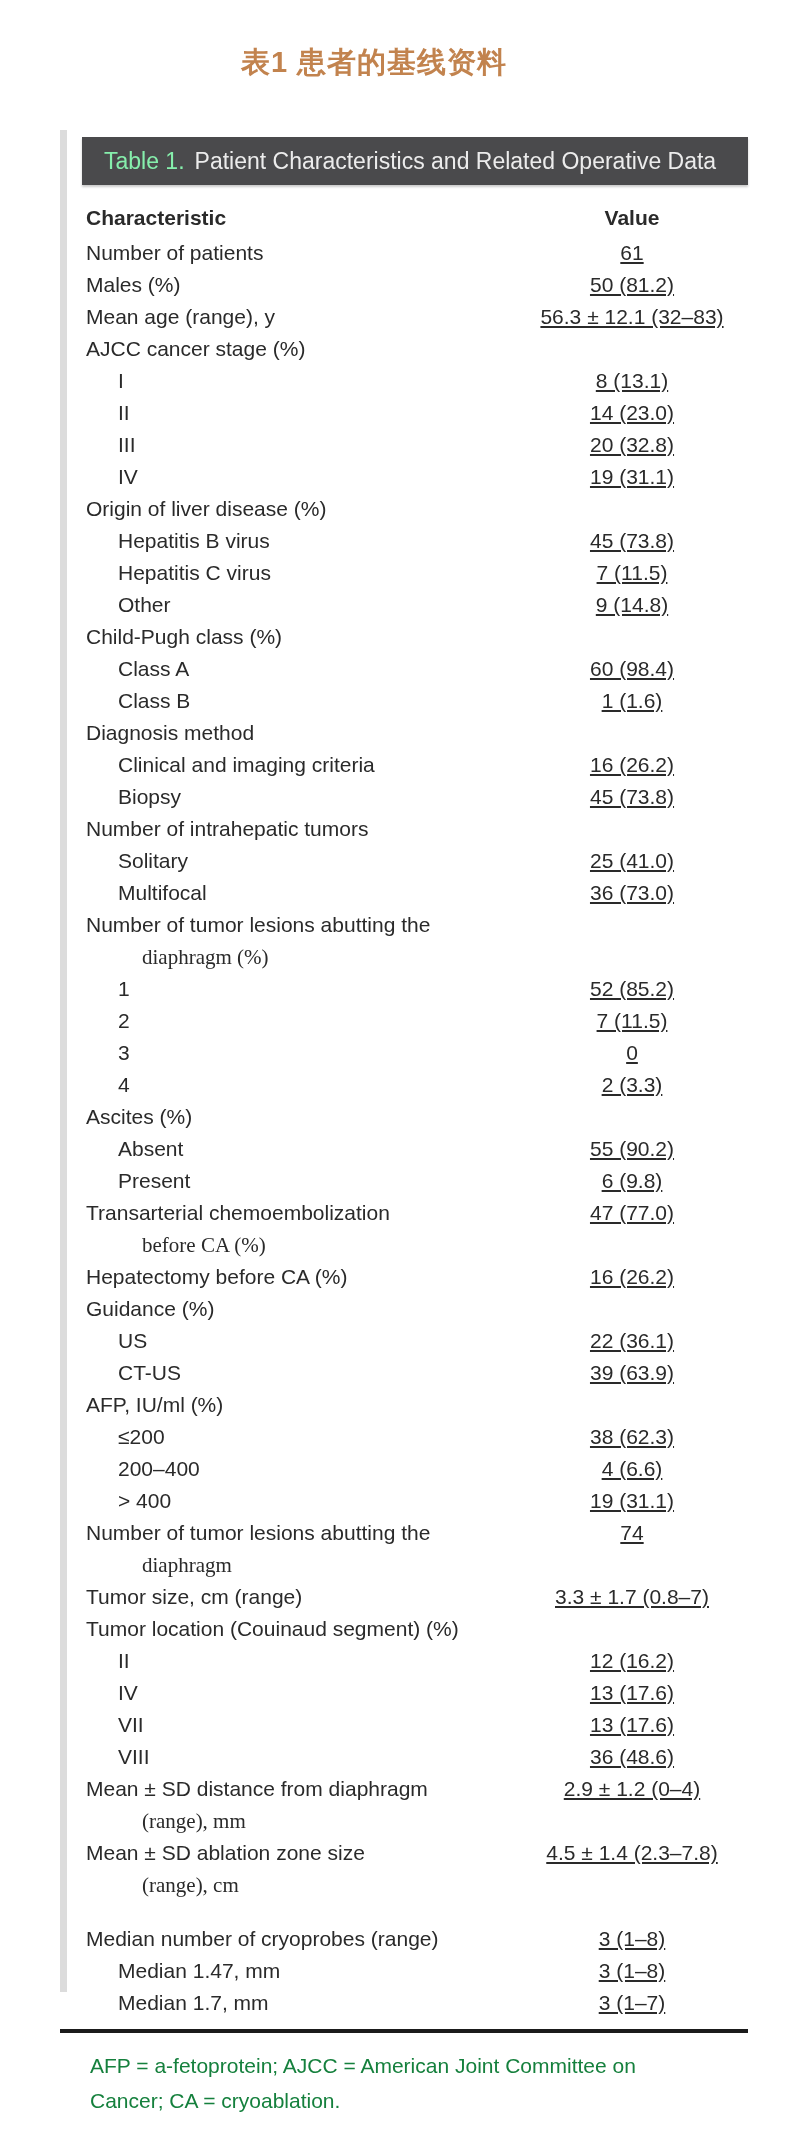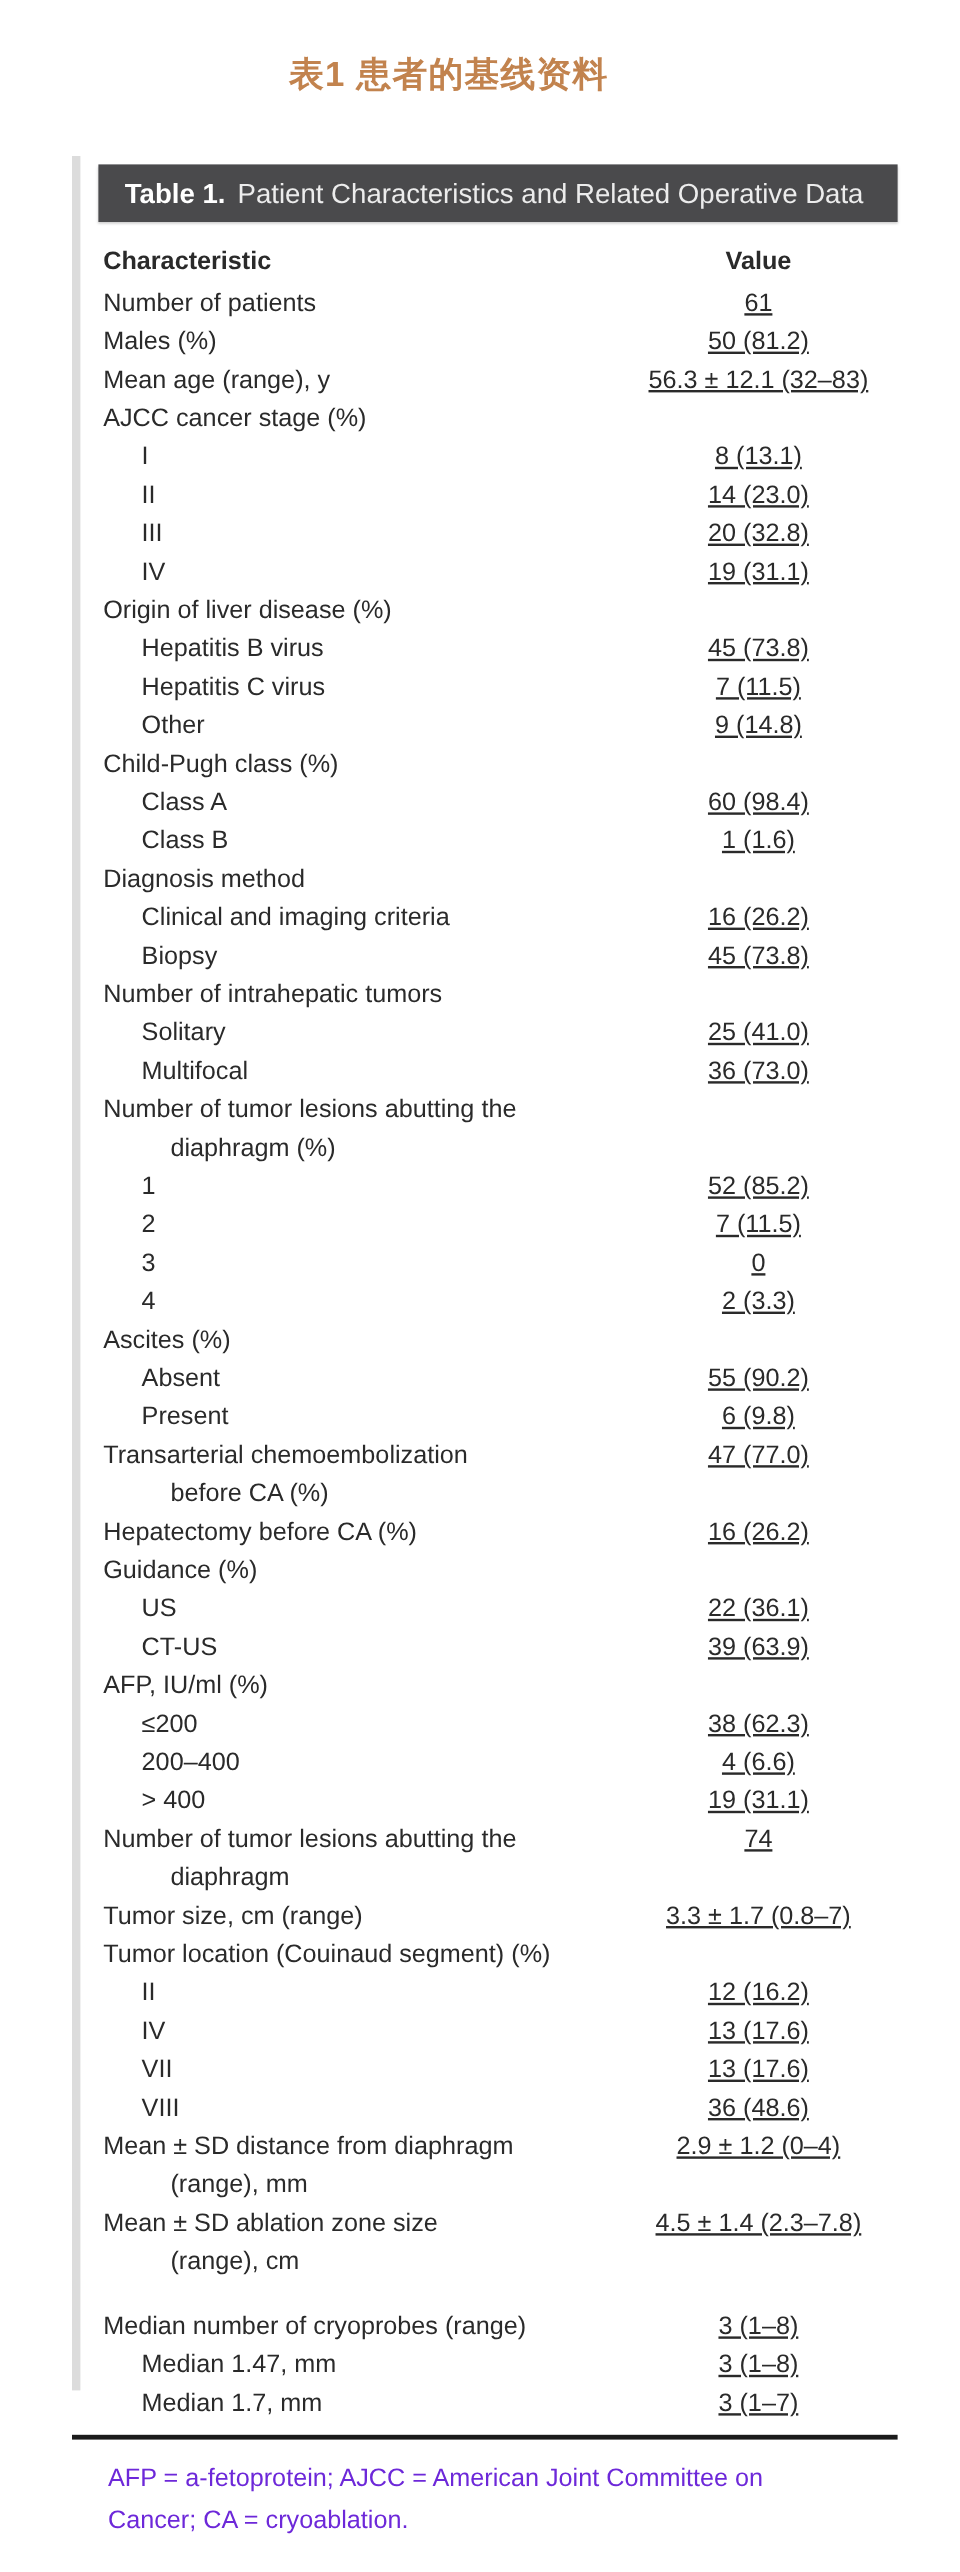--- a/index.html
+++ b/index.html
@@ -12,34 +12,34 @@
     padding-top:43px;width:748px;text-align:center;
     font-size:29px;font-weight:bold;color:#c2834e;letter-spacing:1px;
   }
   .table-card{position:absolute;left:60px;top:137px;width:688px;}
   .edge-strip{position:absolute;left:0;top:-7px;width:7px;height:1862px;background:#dcdcdc;}
   .bar{
     margin-left:22px;height:48px;background:#4a4a4c;color:#ececec;
     font-size:23px;line-height:48px;padding-left:22px;white-space:nowrap;overflow:hidden;
     box-shadow:0 2px 2px rgba(110,110,110,0.35);
   }
-  .bar .bar-prefix{font-weight:bold;color:#ffffff;margin-right:10px;}
+  .bar .bar-prefix{font-weight:normal;color:#86efac;margin-right:10px;}
   .tbody{margin-left:26px;padding-top:12px;font-size:21px;}
   .cols-row{display:flex;font-weight:bold;line-height:34px;padding:4px 0 2px 0;}
   .cols-row .col-char{flex:1;}
   .cols-row .col-val{width:232px;text-align:center;}
   .trow{display:flex;align-items:flex-start;line-height:32px;}
   .trow .label{flex:1;}
   .trow.indent1 .label{padding-left:32px;}
-  .trow .l2{display:block;padding-left:56px;}
+  .trow .l2{display:block;padding-left:56px;font-family:Liberation Serif, serif;}
   .trow .value{width:232px;text-align:center;line-height:32px;text-decoration:underline;}
   .group-gap{height:22px;}
   .footer-rows .trow{line-height:32px;align-items:flex-end;}
   .rule{margin-top:10px;border-top:4px solid #1b1b1b;width:688px;}
-  .footnote{margin-left:30px;margin-top:15px;font-size:21px;line-height:35px;color:#6d28d9;}
+  .footnote{margin-left:30px;margin-top:15px;font-size:21px;line-height:35px;color:#15803d;}
 </style>
 </head>
 <body>
 
 <div class="cn-title">表1 患者的基线资料</div>
 
 <div class="table-card">
   <div class="edge-strip"></div>
 
   <div class="bar">

